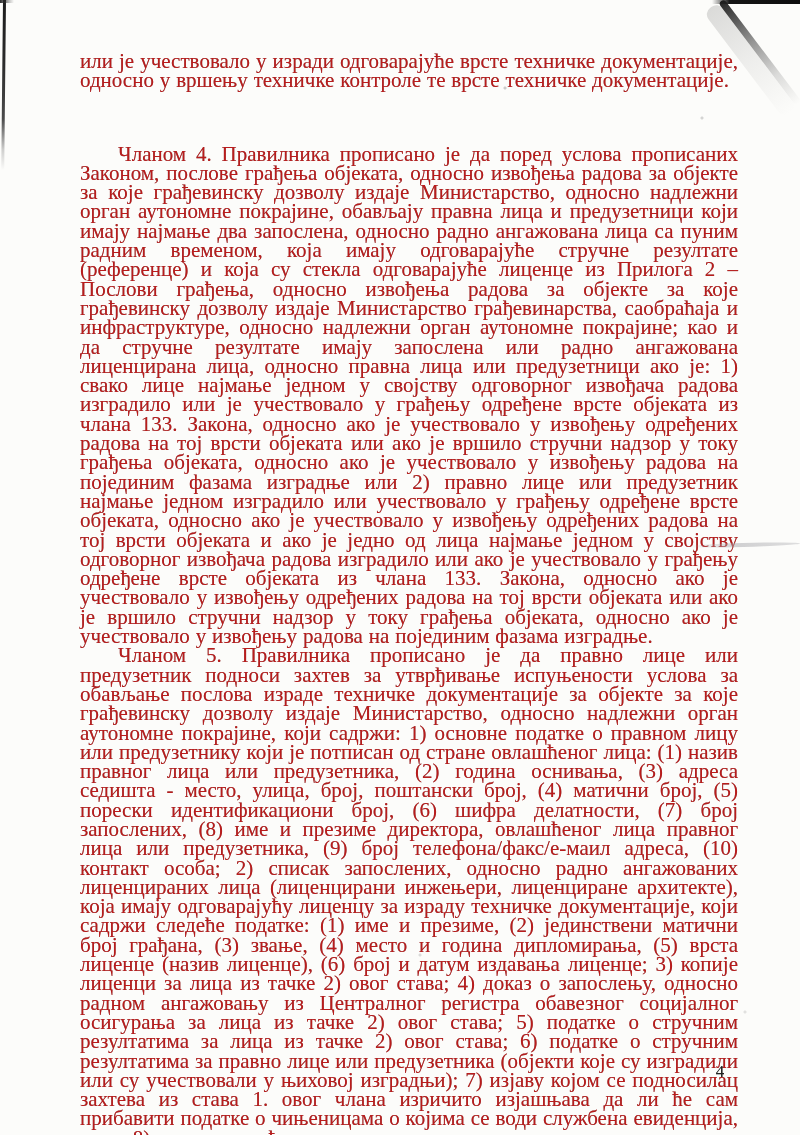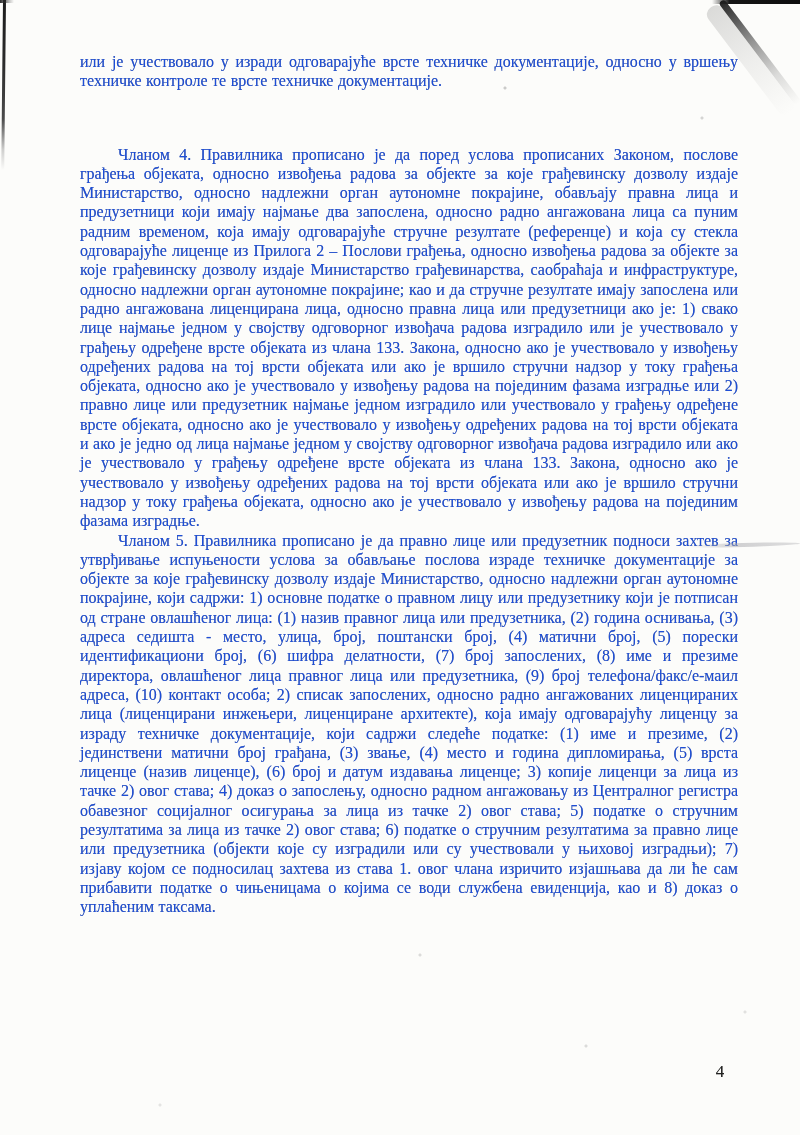--- a/index.html
+++ b/index.html
@@ -27,23 +27,23 @@
 
   .text-column {
     position: absolute;
     left: 80px;
     top: 0;
     width: 658px;
   }
 
   .body-text {
     margin: 0;
-    font-size: 16px;
+    font-size: 21px;
     line-height: 19.3px;
-    color: #1d4ed8;
+    color: #b91c1c;
     text-align: justify;
     text-shadow: 0 0 0.4px rgba(20,20,20,0.45);
     word-spacing: 0.03em;
   }
 
   .p1 { margin-top: 52px; }
   .p2 { margin-top: 54px; text-indent: 38px; }
   .p3 { text-indent: 38px; }
   .p4 { margin-top: 52px; text-indent: 38px; }
 

